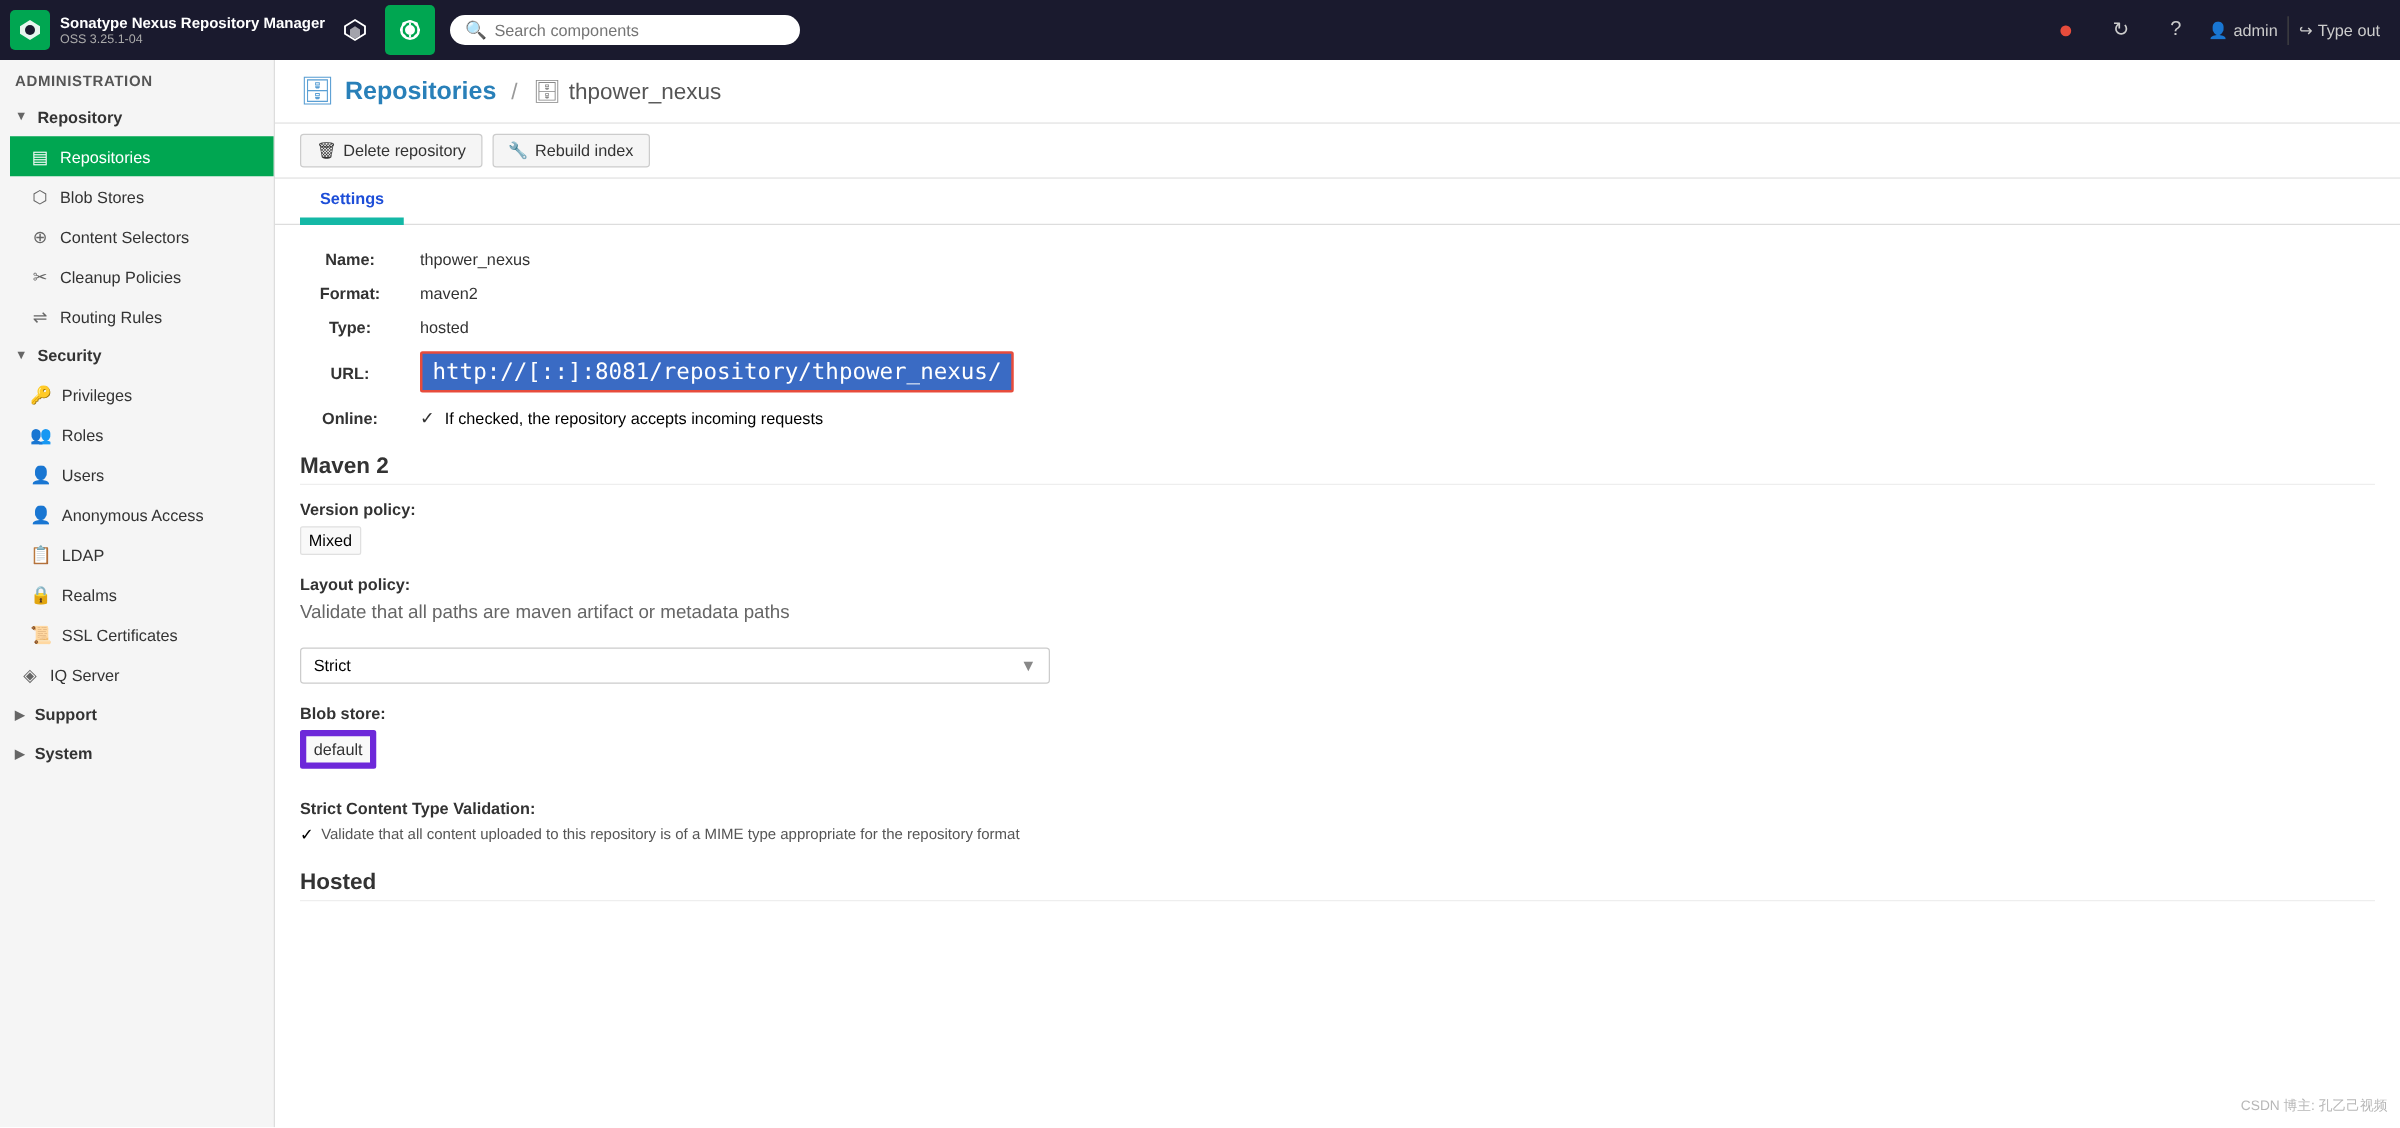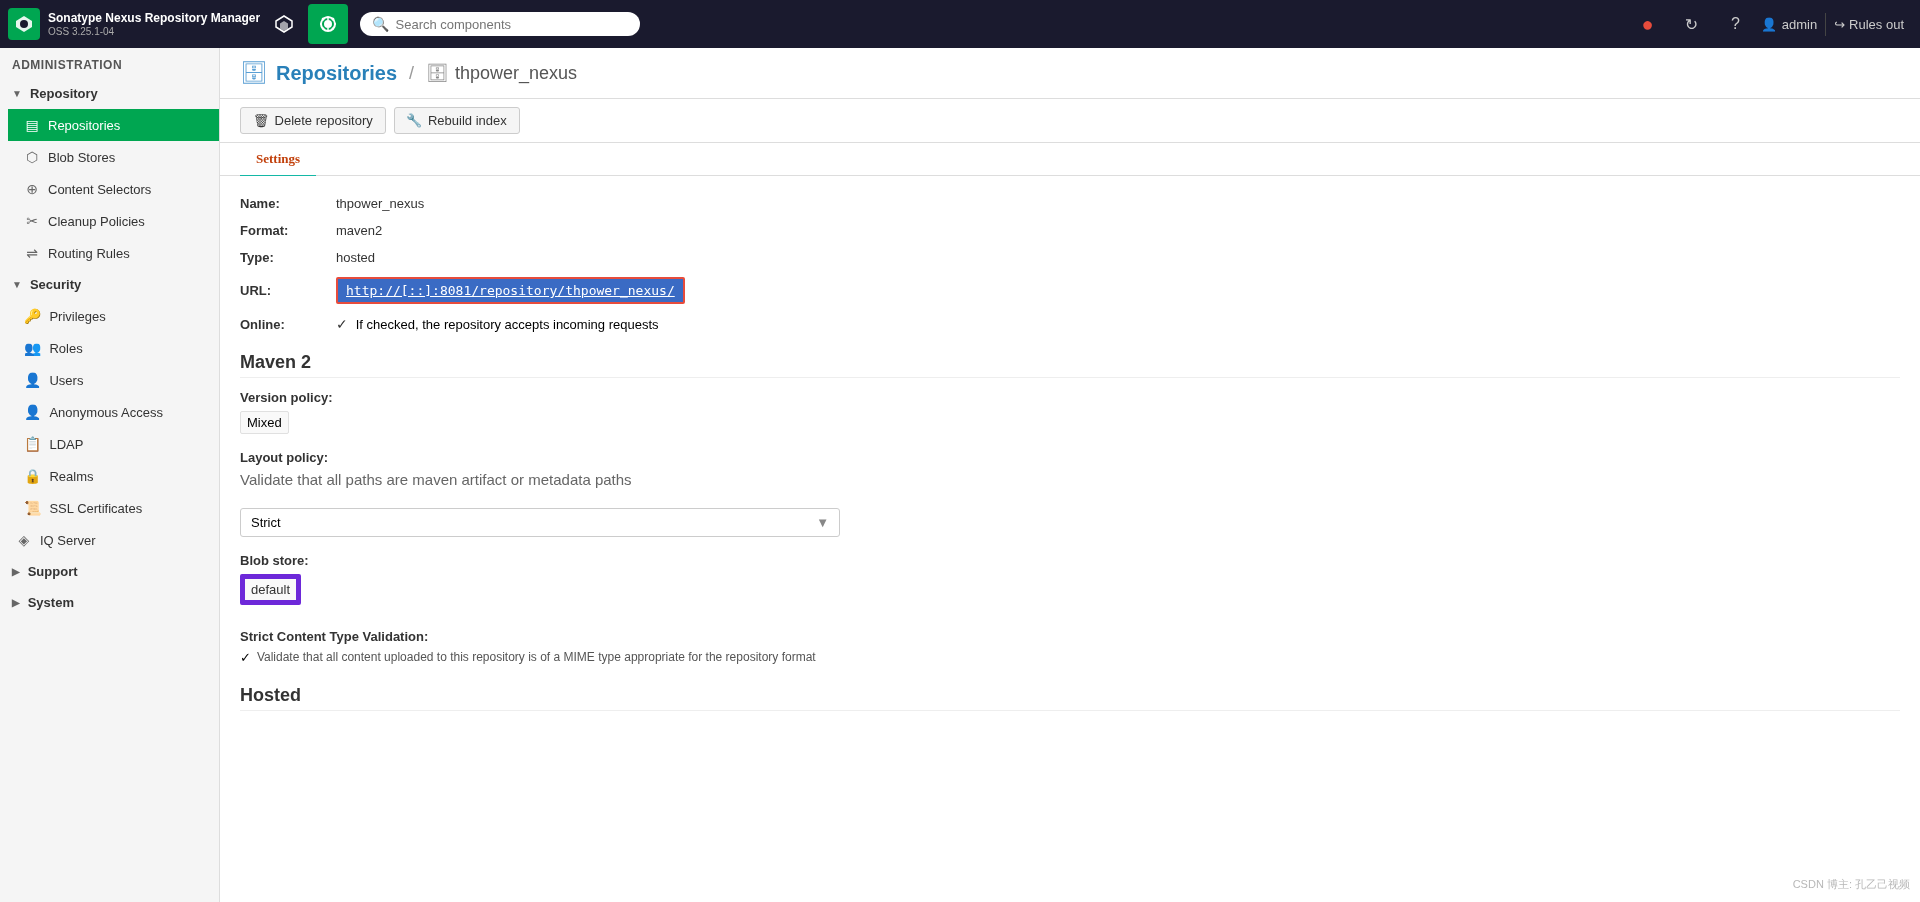--- a/index.html
+++ b/index.html
@@ -210,60 +210,58 @@
     }
     .tab {
       padding: 8px 16px;
       cursor: pointer;
       font-size: 13px;
       color: #555;
       border-bottom: 2px solid transparent;
       margin-bottom: -1px;
     }
     .tab.active {
-      color: #c2410c;
-      border-bottom: 1px solid #14b8a6;
-      font-weight: bold;
-      font-family: Liberation Serif, serif;
+      color: #1d4ed8;
+      border-bottom: 6px solid #14b8a6;
+      font-weight: bold;
     }
 
     
     .form-content {
       padding: 20px;
       background: #fff;
       flex: 1;
     }
 
     .form-row {
       display: flex;
       align-items: baseline;
       margin-bottom: 12px;
       gap: 16px;
     }
     .form-label {
       min-width: 80px;
       font-weight: bold;
       color: #333;
       font-size: 13px;
-      text-align: left;
+      text-align: center;
     }
     .form-value {
       color: #333;
       font-size: 13px;
     }
 
     .url-highlight {
       background: #3a6bc4;
       color: #fff;
       padding: 4px 8px;
       border-radius: 2px;
       border: 2px solid #e74c3c;
-      font-size: 13px;
+      font-size: 18px;
       font-family: monospace;
-      text-decoration: underline;
     }
 
     .online-row {
       display: flex;
       align-items: center;
       gap: 8px;
     }
     .checkbox-icon { font-size: 14px; color: #333; }
 
     .section-title {
@@ -389,21 +387,21 @@
   <div class="topbar-right">
     <button class="topbar-icon-btn alert">●</button>
     <button class="topbar-icon-btn">↻</button>
     <button class="topbar-icon-btn">?</button>
     <div class="topbar-user">
       <span>👤</span>
       <span>admin</span>
     </div>
     <div class="topbar-signout">
       <span>↪</span>
-      <span>Rules out</span>
+      <span>Type out</span>
     </div>
   </div>
 </div>
 
 <div class="main-layout">
 
   <div class="sidebar">
     <div class="sidebar-section-header">Administration</div>
 
     <div class="sidebar-group-header">

